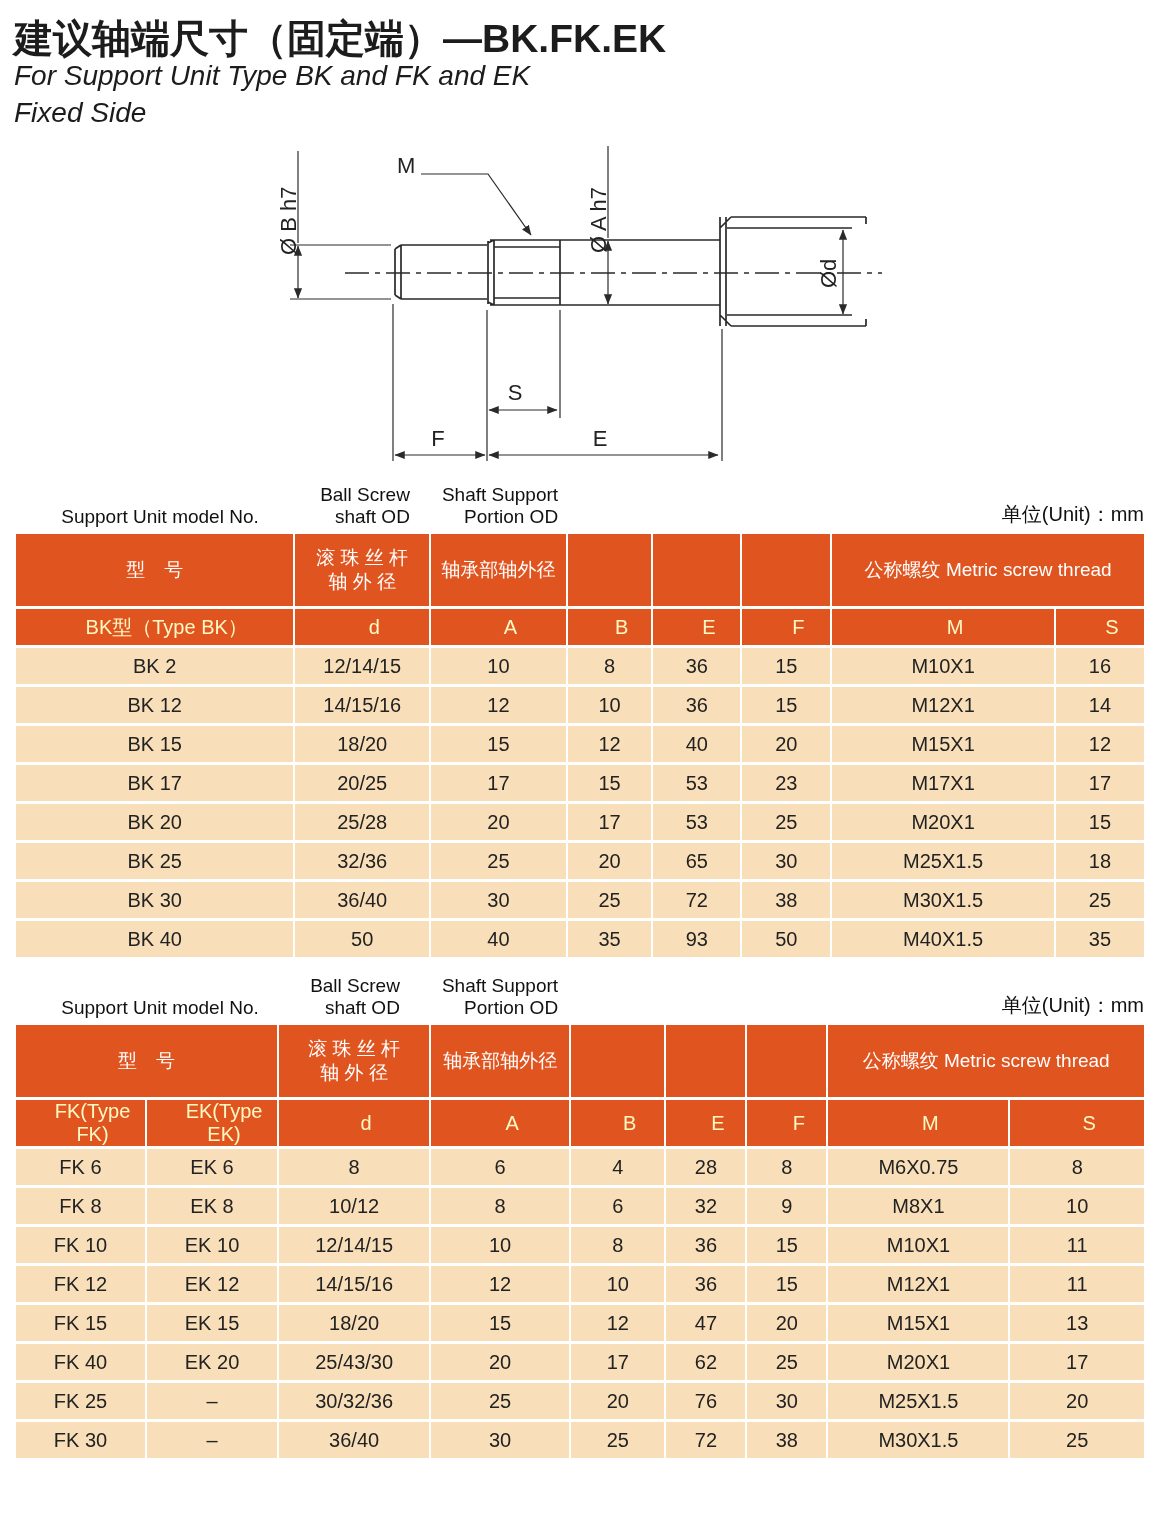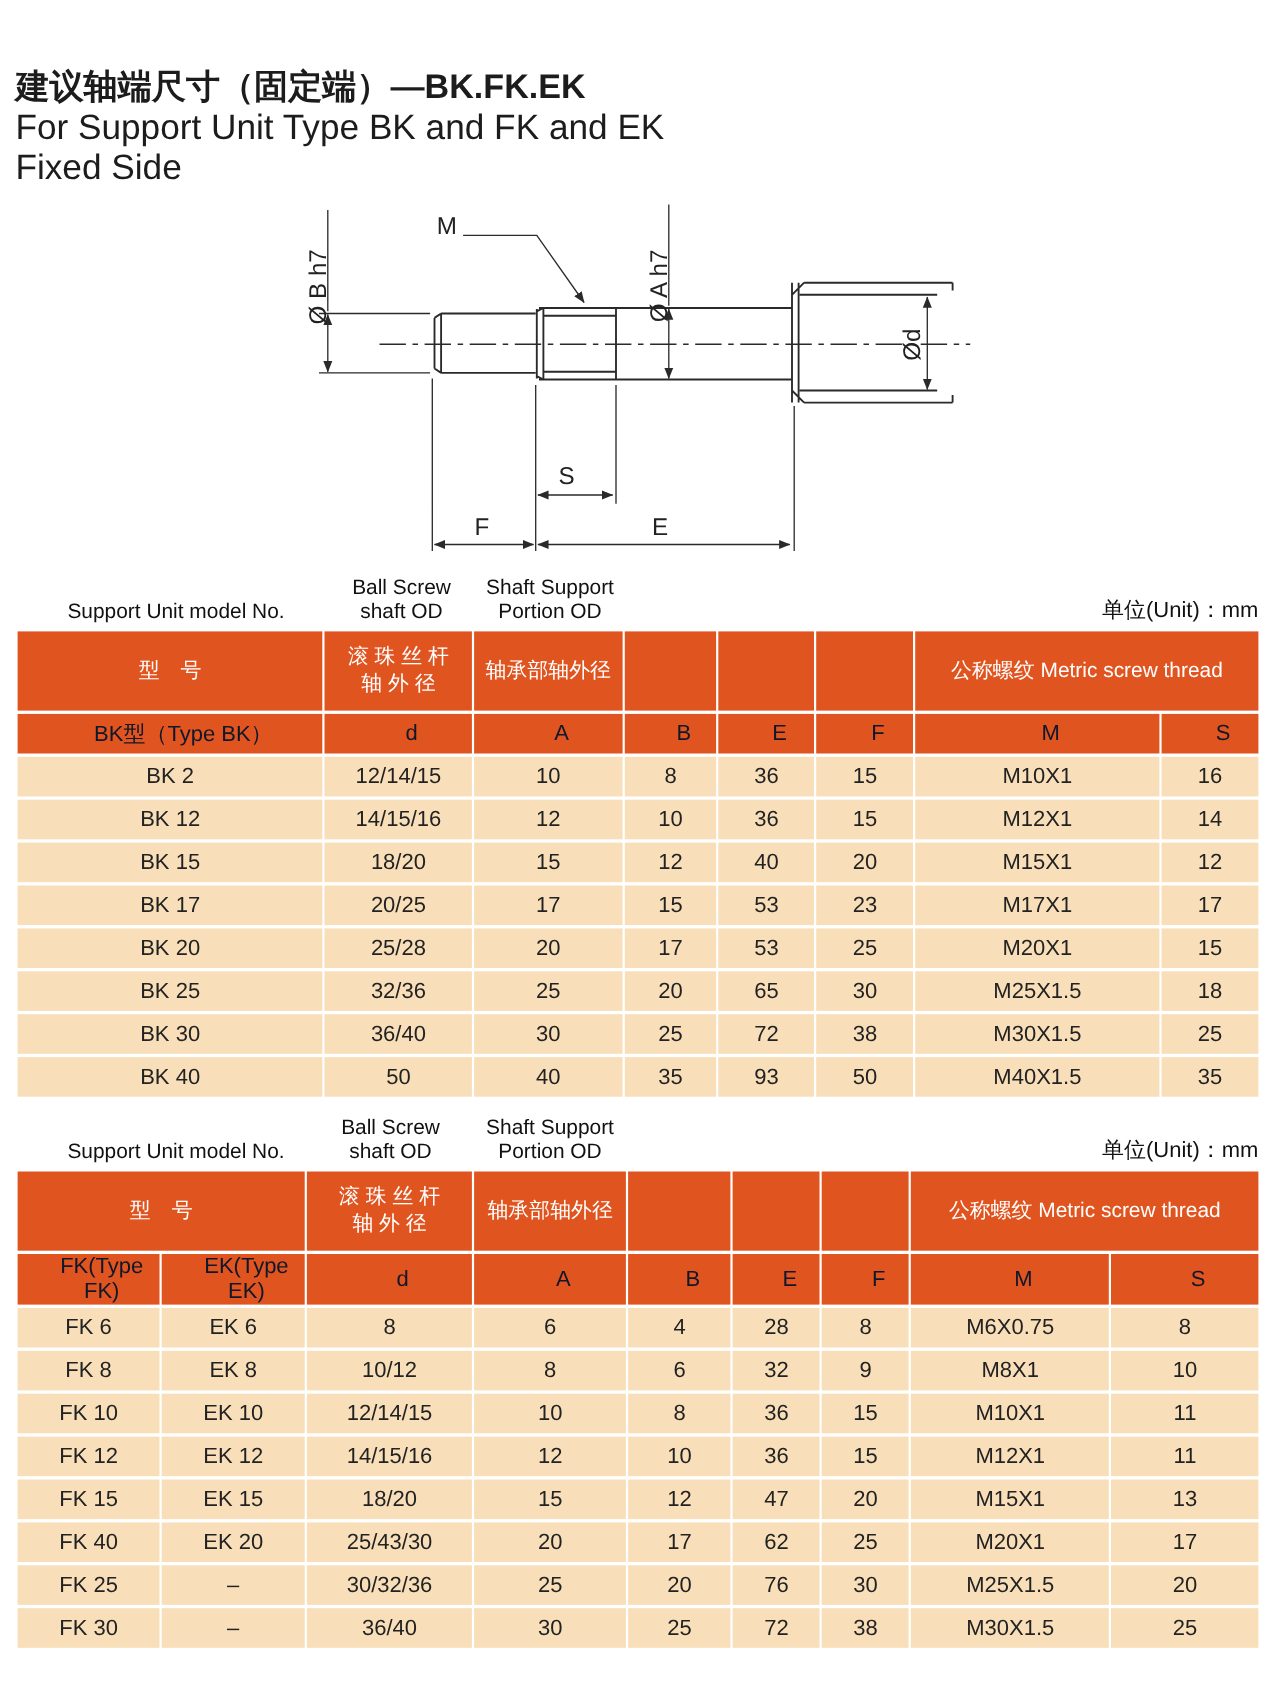--- a/index.html
+++ b/index.html
@@ -10,48 +10,48 @@
   *{box-sizing:border-box;}
   html,body{margin:0;padding:0;background:#ffffff;}
   body{
     width:1160px;height:1532px;overflow:hidden;
     font-family:"Liberation Sans","DejaVu Sans",sans-serif;
     color:var(--ink);
   }
   
   .title-block{padding:20px 0 0 14px;line-height:37px;}
   .t1{font-size:33px;font-weight:bold;letter-spacing:.5px;}
-  .t2{font-size:31px;font-weight:bold;margin-top:40px;}
-  .t3,.t4{font-size:32px;font-weight:normal;}
+  .t2{font-size:39px;font-weight:bold;}
+  .t3,.t4{font-size:28px;font-weight:normal;font-style:italic;}
   
   .drawing{height:352px;position:relative;}
   .drawing svg{position:absolute;left:0;top:0;}
   .drawing text{font-family:"Liberation Sans","DejaVu Sans",sans-serif;font-size:22px;fill:#222;}
   
   .preheader{position:relative;height:48px;font-size:19px;color:#111;}
-  .preheader .ph{position:absolute;bottom:3px;transform:translateX(-50%);text-align:center;white-space:pre-line;line-height:22px;}
+  .preheader .ph{position:absolute;bottom:3px;transform:translateX(-50%);text-align:right;white-space:pre-line;line-height:22px;}
   .ph-model{left:160px;}
   .ph-ball{left:365px;}
   .ph-shaft{left:500px;}
   .ph-unit{position:absolute;right:16px;bottom:3px;font-size:20px;}
   table.spec{
     width:1132px;margin-left:14px;
     border-collapse:separate;border-spacing:2px 3px;
     table-layout:fixed;
   }
   table.spec td,table.spec th{
     text-align:center;vertical-align:middle;padding:0;
     font-weight:normal;
   }
   tr.hrow1 th{
     background:var(--orange);color:#fff;height:72px;
     font-size:19px;line-height:24px;white-space:pre-line;
   }
   tr.hrow2 th{
-    background:var(--orange);color:#0f172a;height:36px;font-size:20px;padding-left:24px;
+    background:var(--orange);color:#fef9c3;height:36px;font-size:20px;padding-left:24px;
   }
   tr[data-name="table-row"] td{
     background:var(--beige);height:36px;font-size:20px;color:#222;
   }
   .gap{height:14px;}
 </style>
 </head>
 <body>
 
 <div class="title-block" data-name="title-block">

